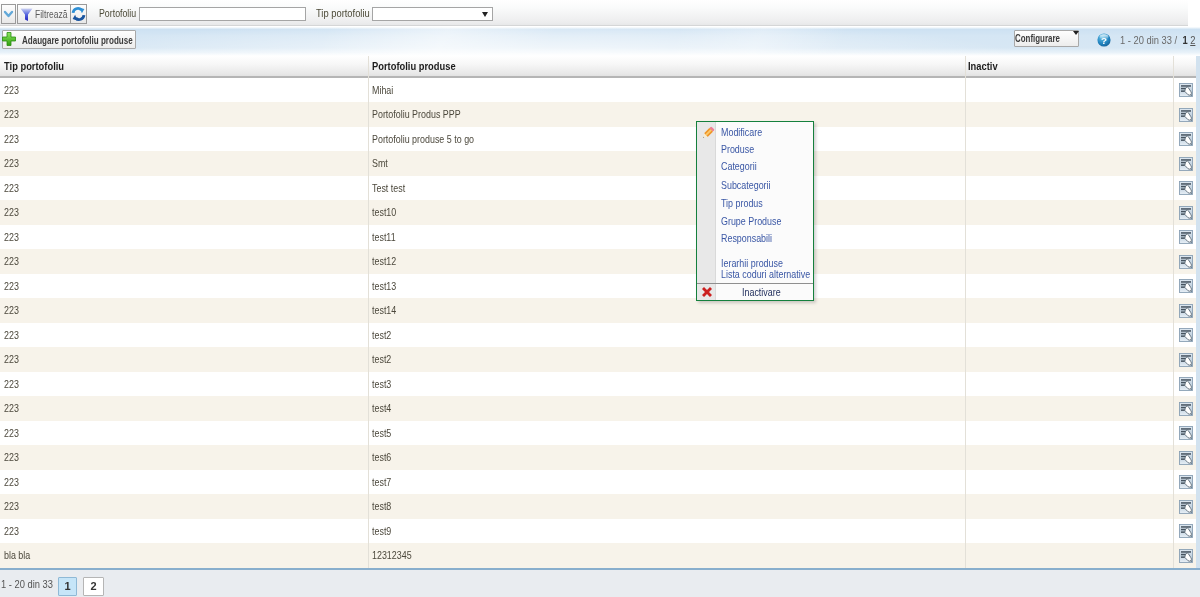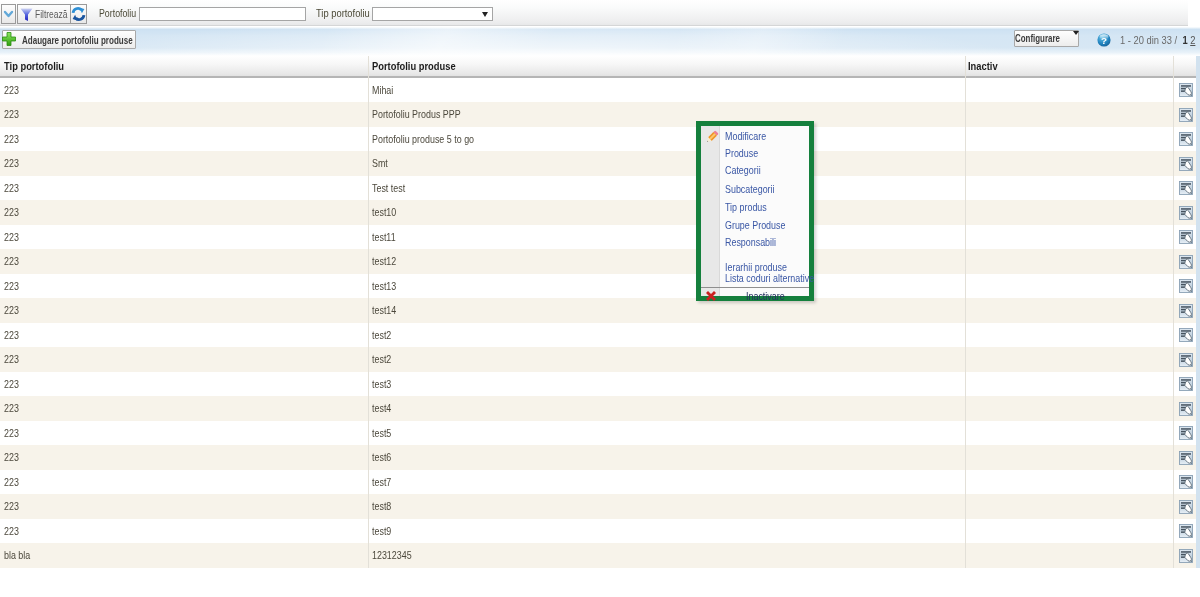--- a/index.html
+++ b/index.html
@@ -68,21 +68,21 @@
     background:#e9ecf0; border-top:2px solid #88aecd; }
   #bbar .txt { position:absolute; left:1px; top:8px; font-size:11px; color:#555; }
   .pgbtn { position:absolute; top:7px; width:21px; height:19px; border:1px solid #b5b5b5;
     background:#fff; font-size:11px; font-weight:bold; color:#333; text-align:center;
     line-height:17px; border-radius:1px; }
   #pg1 { left:58px; width:19px; background:#c6e5f8; border-color:#8fb9d6; }
   #pg2 { left:83px; }
 
   
   #menu { position:absolute; left:696px; top:121px; width:118px; height:180px;
-    background:#fbfbfb; border:5px solid #15803d; box-shadow:2px 2px 3px rgba(0,0,0,.18); }
+    background:#fbfbfb; border:1px solid #15803d; box-shadow:2px 2px 3px rgba(0,0,0,.18); }
   #menu .gutter { position:absolute; left:0; top:0; width:19px; height:100%;
     background:#e8e8e8; border-right:1px solid #d9d9d9; }
   #menu .it { position:absolute; left:24px; font-size:11px; color:#3a57a5; white-space:nowrap; }
   #menu .sep { position:absolute; left:0; top:161px; width:100%; height:1px; background:#8f8f8f; }
   #menu .inact { color:#23305e;margin-left:21px; }
   #menu > svg { position:absolute; }
 </style>
 </head>
 <body>
 <div id="page">
@@ -410,20 +410,25 @@
             <path d="M6.3 5.9 L7.6 4.2 a0.9 0.9 0 0 1 1.4 0.1 L12 8.8 a2.1 2.1 0 0 1 -3.1 2.8 L5.8 8.4 Z" fill="#ffffff" stroke="#4a5966" stroke-width="0.8"></path>
           </svg>
         </div>
     </div>
     <div class="vline" style="left:368px"></div>
     <div class="vline" style="left:965px"></div>
     <div class="vline" style="left:1173px"></div>
     <div id="rightStrip"></div>
   </div>
 
+  <div id="bbar">
+    <div class="txt t" style="transform:scaleX(0.85)">1 - 20 din 33</div>
+    <div class="pgbtn" id="pg1">1</div>
+    <div class="pgbtn" id="pg2">2</div>
+  </div>
 
   <div id="menu">
     <div class="gutter"></div>
     <svg width="14" height="14" viewBox="0 0 14 14" style="left:4px;top:4px">
       <g transform="rotate(45 7 7)">
         <rect x="4.5" y="0" width="5" height="3" rx="1.2" fill="#ee7f97"></rect>
         <rect x="4.5" y="2.6" width="5" height="7.4" fill="#ef9426"></rect>
         <rect x="6" y="2.6" width="2" height="7.4" fill="#fbc96e"></rect>
         <path d="M4.5 10 H9.5 L7 13.8 Z" fill="#f7ecd2"></path>
         <path d="M6.5 12.9 L7 13.8 L7.5 12.9 Z" fill="#3b3b3b"></path>

